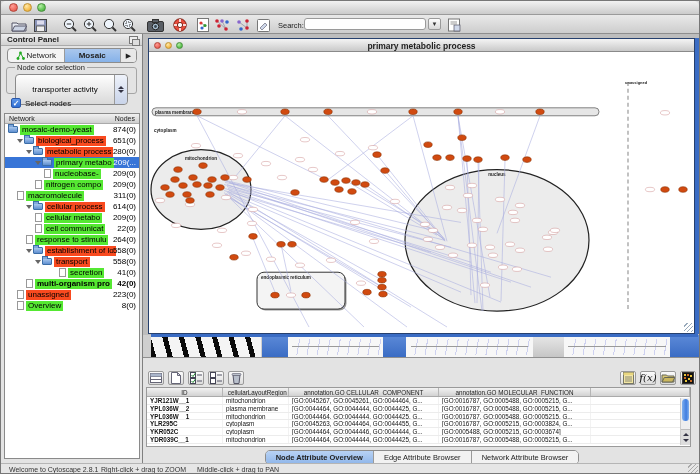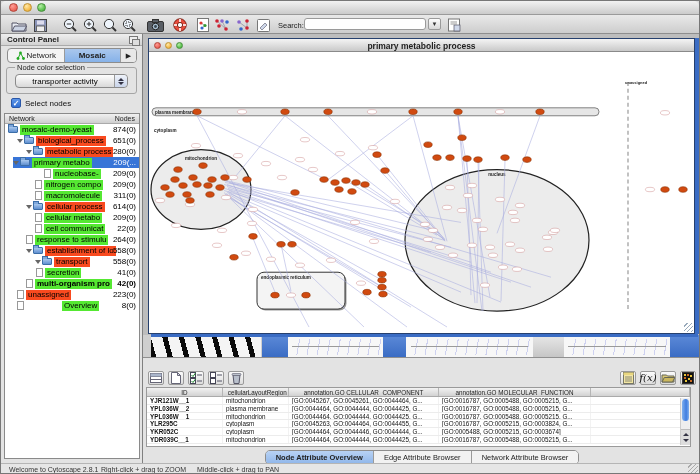--- a/index.html
+++ b/index.html
@@ -34,21 +34,21 @@
     border-bottom:1px solid #aaa;font-size:8px;font-weight:bold;color:#222;padding:1px 0 0 6px;}
   .float-ic{right:4px;top:2px;width:9px;height:8px;border:1px solid #777;background:#eee;}
   .float-ic::after{content:"";position:absolute;left:2px;top:2px;width:6px;height:5px;border:1px solid #777;background:#ddd;}
   .cp-tabs{left:6px;top:14px;width:130px;height:15px;display:flex;border:1px solid #8d8d8d;border-radius:4px;overflow:hidden;background:#f4f4f4;}
   .cp-tab{flex:1;font-size:8px;color:#222;text-align:center;line-height:13px;border-right:1px solid #9a9a9a;
     display:flex;align-items:center;justify-content:center;gap:2px;}
   .cp-tab.sel{background:linear-gradient(#a9c6ec,#7fa8d8 60%,#86b2e9);background:linear-gradient(#aac7ed,#86b2e9);font-weight:bold;}
   .cp-tab-more{width:15px;font-size:7px;color:#222;text-align:center;line-height:13px;background:#e8e8e8;}
   .cp-group{left:5px;top:33px;width:131px;height:27px;border:1px solid #a5a5a5;border-radius:3px;}
   .cp-group-label{left:8px;top:-5px;font-size:7.5px;color:#222;background:#e3e3e3;padding:0 2px;}
-  .dropdown{left:8px;top:6px;width:113px;height:14px;border:1px solid #8a8a8a;border-radius:4px;
+  .dropdown{left:8px;top:6px;width:113px;height:31px;border:1px solid #8a8a8a;border-radius:4px;
     background:linear-gradient(#fefefe,#d9d9d9);font-size:8px;display:flex;align-items:center;}
   .dropdown .val{flex:1;text-align:center;}
   .dropdown .step{width:13px;height:100%;border-left:1px solid #9a9a9a;border-radius:0 4px 4px 0;
     background:linear-gradient(#eef2fa,#c9d4ea);display:flex;flex-direction:column;align-items:center;justify-content:center;}
   .tri-u{width:0;height:0;border-left:3px solid transparent;border-right:3px solid transparent;border-bottom:3px solid #334;}
   .tri-d{width:0;height:0;border-left:3px solid transparent;border-right:3px solid transparent;border-top:3px solid #334;margin-top:1px;}
   .cp-check{left:10px;top:64px;display:flex;align-items:center;gap:4px;}
   .checkbox{width:10px;height:10px;border-radius:2px;border:1px solid #2a57a8;
     background:linear-gradient(#5d96e8,#2f6fd4);color:#fff;font-size:8px;line-height:9px;text-align:center;font-weight:bold;}
   .cp-check span.lbl{font-size:8px;color:#111;}
@@ -296,37 +296,37 @@
           <span class="icon-folder"></span>
           <span class="tlabel red">biological_process</span>
           <span class="tcount">651(0)</span>
         </div>
         <div class="tree-row" style="padding-left: 21px;">
           <span class="tri-down"></span>
           <span class="icon-folder"></span>
           <span class="tlabel red">metabolic process</span>
           <span class="tcount">280(0)</span>
         </div>
-        <div class="tree-row sel" style=" margin-left: 8px;">
+        <div class="tree-row sel" style="padding-left: 30px;">
           <span class="tri-down"></span>
           <span class="icon-folder"></span>
           <span class="tlabel green">primary metabo</span>
           <span class="tcount">209(...</span>
         </div>
         <div class="tree-row" style="padding-left: 39px;">
           <span class="icon-file"></span>
           <span class="tlabel green">nucleobase-</span>
           <span class="tcount">209(0)</span>
         </div>
         <div class="tree-row" style="padding-left: 30px;">
           <span class="icon-file"></span>
           <span class="tlabel green">nitrogen compo</span>
           <span class="tcount">209(0)</span>
         </div>
-        <div class="tree-row" style="padding-left: 30px;">
+        <div class="tree-row" style="padding-left: 12px;">
           <span class="icon-file"></span>
           <span class="tlabel green">macromolecule</span>
           <span class="tcount">311(0)</span>
         </div>
         <div class="tree-row" style="padding-left: 21px;">
           <span class="tri-down"></span>
           <span class="icon-folder"></span>
           <span class="tlabel red">cellular process</span>
           <span class="tcount">614(0)</span>
         </div>
@@ -350,36 +350,36 @@
           <span class="icon-folder"></span>
           <span class="tlabel red">establishment of lo</span>
           <span class="tcount">558(0)</span>
         </div>
         <div class="tree-row" style="padding-left: 30px;">
           <span class="tri-down"></span>
           <span class="icon-folder"></span>
           <span class="tlabel red">transport</span>
           <span class="tcount">558(0)</span>
         </div>
-        <div class="tree-row" style="padding-left: 31px;">
+        <div class="tree-row" style="padding-left: 54px;">
           <span class="icon-file"></span>
           <span class="tlabel green">secretion</span>
           <span class="tcount">41(0)</span>
         </div>
         <div class="tree-row" style="padding-left: 21px; font-weight: bold;">
           <span class="icon-file"></span>
           <span class="tlabel green">multi-organism pro</span>
           <span class="tcount">42(0)</span>
         </div>
         <div class="tree-row" style="padding-left: 12px;">
           <span class="icon-file"></span>
           <span class="tlabel red">unassigned</span>
           <span class="tcount">223(0)</span>
         </div>
-        <div class="tree-row" style="padding-left: 12px; gap: 36px;">
+        <div class="tree-row" style="padding-left: 12px;">
           <span class="icon-file"></span>
           <span class="tlabel green">Overview</span>
           <span class="tcount">8(0)</span>
         </div>
       </div>
   </div>
 </div>
 
 <div class="abs desktop">
   <div class="abs blue-strip-r"></div>

